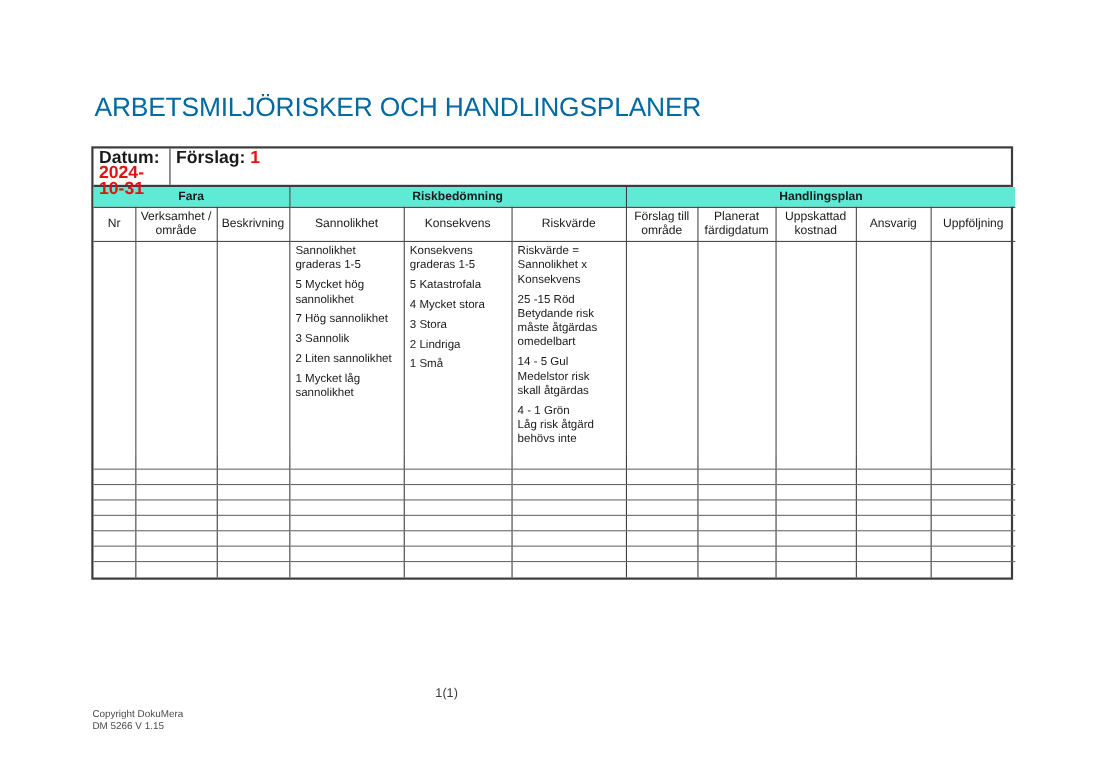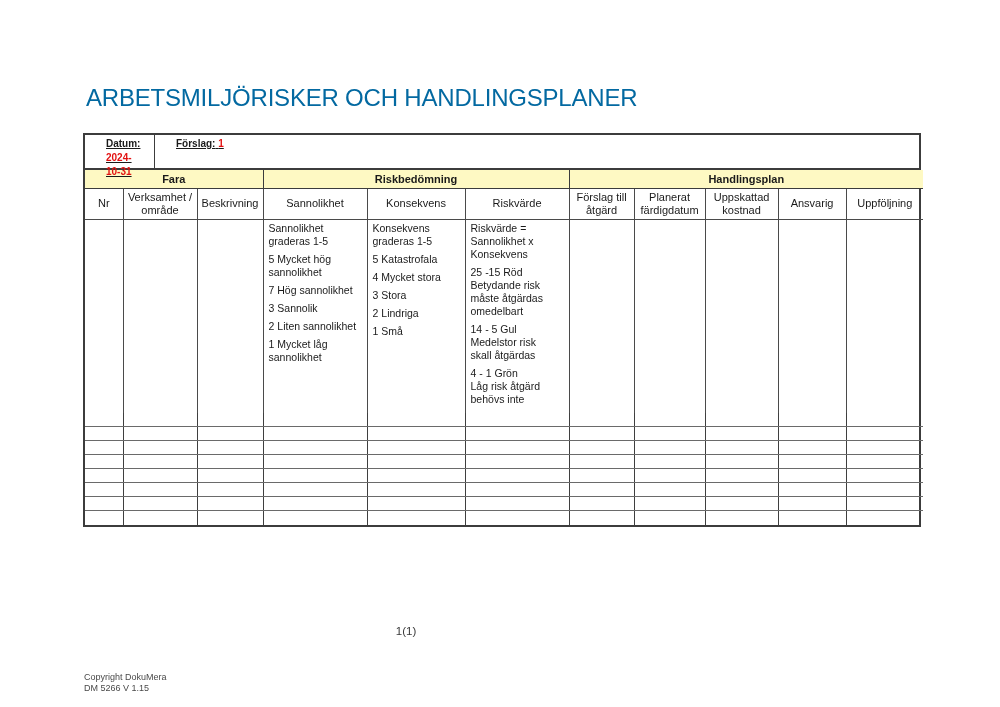--- a/index.html
+++ b/index.html
@@ -11,56 +11,56 @@
   .page-title{
     position:absolute;left:86px;top:84px;
     font-size:24px;letter-spacing:-0.2px;font-weight:400;color:#0369a1;
     white-space:nowrap;
   }
   .doc-table{
     position:absolute;left:83px;top:133px;width:838px;
     border:2px solid #3c3c3c;box-sizing:border-box;background:#fff;
   }
   .meta-row{display:flex;border-bottom:2px solid #3c3c3c;height:33px;}
-  .meta-cell{box-sizing:border-box;padding:2px 21px;font-size:10px;font-weight:bold;line-height:14px;text-decoration:underline;}
+  .meta-cell{box-sizing:border-box;padding:2px 5px;font-size:16px;font-weight:bold;line-height:14px;}
   .meta-datum{width:70px;border-right:1px solid #3c3c3c;}
   .meta-utgava{flex:1;}
   .red{color:#e31212;}
   table.grid{border-collapse:collapse;width:100%;table-layout:fixed;}
   table.grid td{
     border:1px solid #565656;box-sizing:border-box;
     font-size:11px;vertical-align:middle;padding:0 3px;overflow:hidden;
   }
   table.grid td:first-child{border-left:none;}
   table.grid td:last-child{border-right:none;}
   table.grid tr:first-child td{border-top:none;}
   table.grid tr:last-child td{border-bottom:none;}
   tr.group-row td{
-    height:18px;background:#fef9c3;font-weight:bold;text-align:center;
+    height:18px;background:#5eead4;font-weight:bold;text-align:center;
     border-color:#3c3c3c;
   }
   tr.head-row td{
     height:31px;text-align:center;line-height:13px;padding:1px 2px;
     border-color:#4a4a4a;
   }
   tr.guide-row td{
     height:192px;vertical-align:top;padding:2px 5px;
     border-color:#4a4a4a;
   }
   .para{
     margin:0 0 5px 0;font-size:10.5px;line-height:13px;white-space:pre-line;
   }
   tr.empty-row td{height:14px;border-color:#6a6a6a;}
   tr.empty-row td{border-left-color:#3f3f3f;border-right-color:#3f3f3f;}
   .page-number{
     position:absolute;left:0;top:625px;width:812px;text-align:center;
     font-size:11.5px;color:#3a3a3a;
   }
   .footer{
-    position:absolute;left:84px;top:644px;font-size:9px;line-height:11px;color:#4a4a4a;margin-top:28px;
+    position:absolute;left:84px;top:644px;font-size:9px;line-height:11px;color:#4a4a4a;
   }
 </style>
 </head>
 <body>
 
 <div class="page-title">ARBETSMILJÖRISKER OCH HANDLINGSPLANER</div>
 
 <div class="doc-table">
 
   <div class="meta-row">
@@ -94,21 +94,21 @@
         <td colspan="3">Riskbedömning</td>
         <td colspan="5">Handlingsplan</td>
       </tr>
       <tr class="head-row">
         <td>Nr</td>
         <td>Verksamhet / område</td>
         <td>Beskrivning</td>
         <td>Sannolikhet</td>
         <td>Konsekvens</td>
         <td>Riskvärde</td>
-        <td>Förslag till åtgärd</td>
+        <td>Förslag till område</td>
         <td>Planerat färdigdatum</td>
         <td>Uppskattad kostnad</td>
         <td>Ansvarig</td>
         <td>Uppföljning</td>
       </tr>
       <tr class="guide-row">
         <td></td>
         <td></td>
         <td></td>
         <td>

